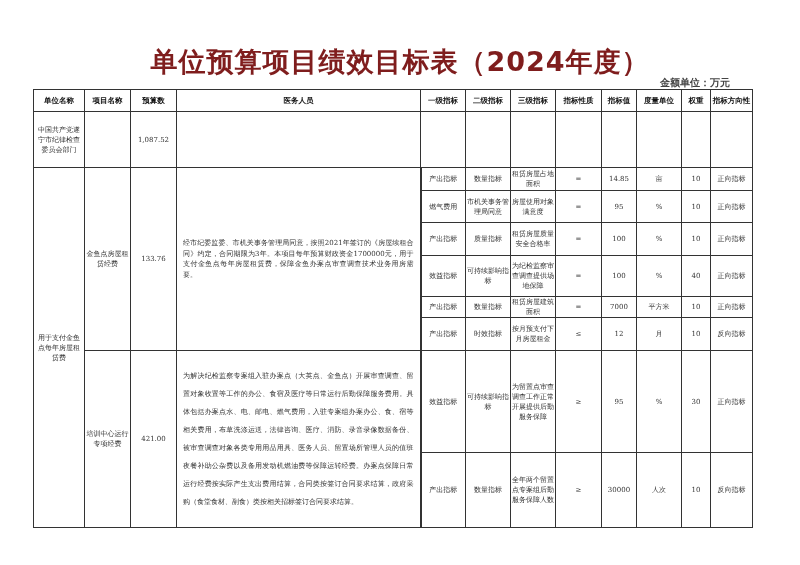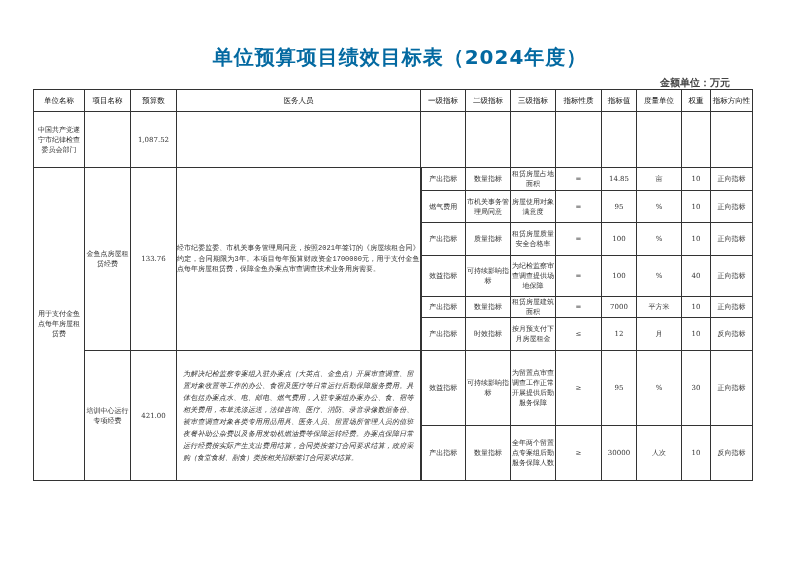--- a/index.html
+++ b/index.html
@@ -1,28 +1,28 @@
 <!DOCTYPE html>
 <html><head>
 <meta charset="utf-8">
 <style>
   html, body { margin:0; padding:0; background:#ffffff; }
   body { width:800px; height:565px; position:relative; overflow:hidden;
          font-family:"DejaVu Serif","Liberation Serif",serif; color:#222; }
   .title { position:absolute; left:0; top:44px; width:800px; text-align:center;
-           font-size:20px; font-weight:bold; letter-spacing:1px; color:#0369a1;
+           font-size:27px; font-weight:bold; letter-spacing:1px; color:#7f1d1d;
            font-family:"DejaVu Sans","Liberation Sans",sans-serif; }
   .unit { position:absolute; left:660px; top:76px; font-size:10px; color:#444;font-weight:bold; }
   table { position:absolute; left:33px; top:89px; border-collapse:collapse;
           table-layout:fixed; font-size:7px; line-height:10px; }
   td, th { border:1px solid #333; text-align:center; vertical-align:middle;
            padding:0 1px; color:#333; overflow:hidden; }
-  th { font-weight:normal; font-size:7.5px; font-family:"DejaVu Sans","Liberation Sans",sans-serif; color:#111; }
-  td.goal { text-align:justify; padding:0 0; line-height:10.5px;font-family:Liberation Mono, monospace; }
-  td.goal2 { text-align:justify; padding:1px 6px; line-height:12px;font-style:italic; }
+  th { font-weight:bold; font-size:7.5px; font-family:"DejaVu Sans","Liberation Sans",sans-serif; color:#111; }
+  td.goal { text-align:justify; padding:0 6px; line-height:10.5px; }
+  td.goal2 { text-align:justify; padding:16px 6px; line-height:18px; }
   .thick-r { border-right:2px solid #333; }
 </style>
 </head>
 <body>
 
 <div class="title">单位预算项目绩效目标表（2024年度）</div>
 <div class="unit">金额单位：万元</div>
 
 <table>
   <colgroup>

